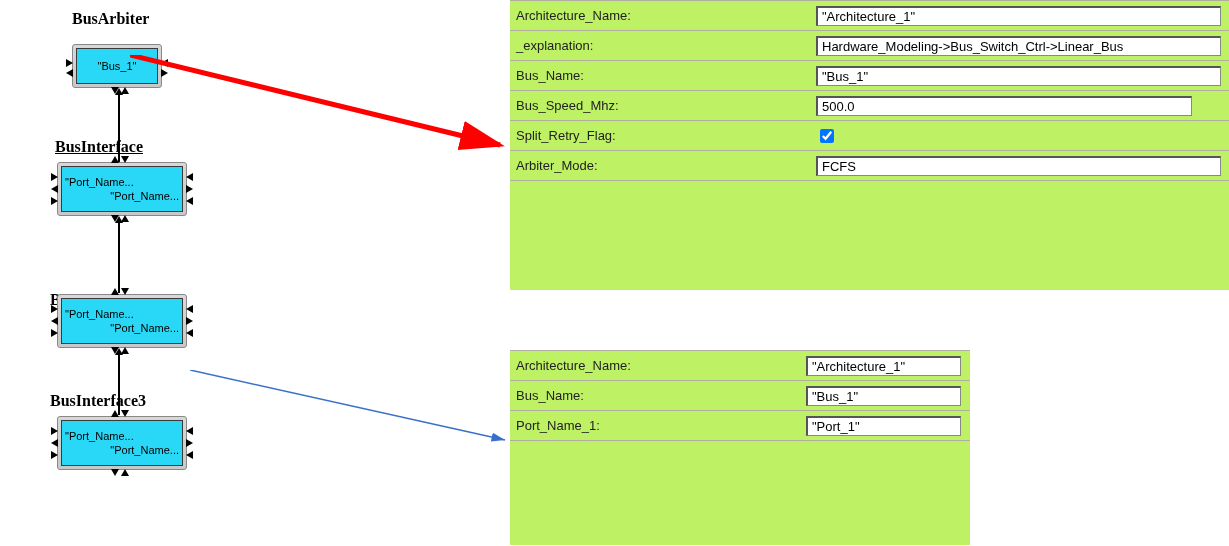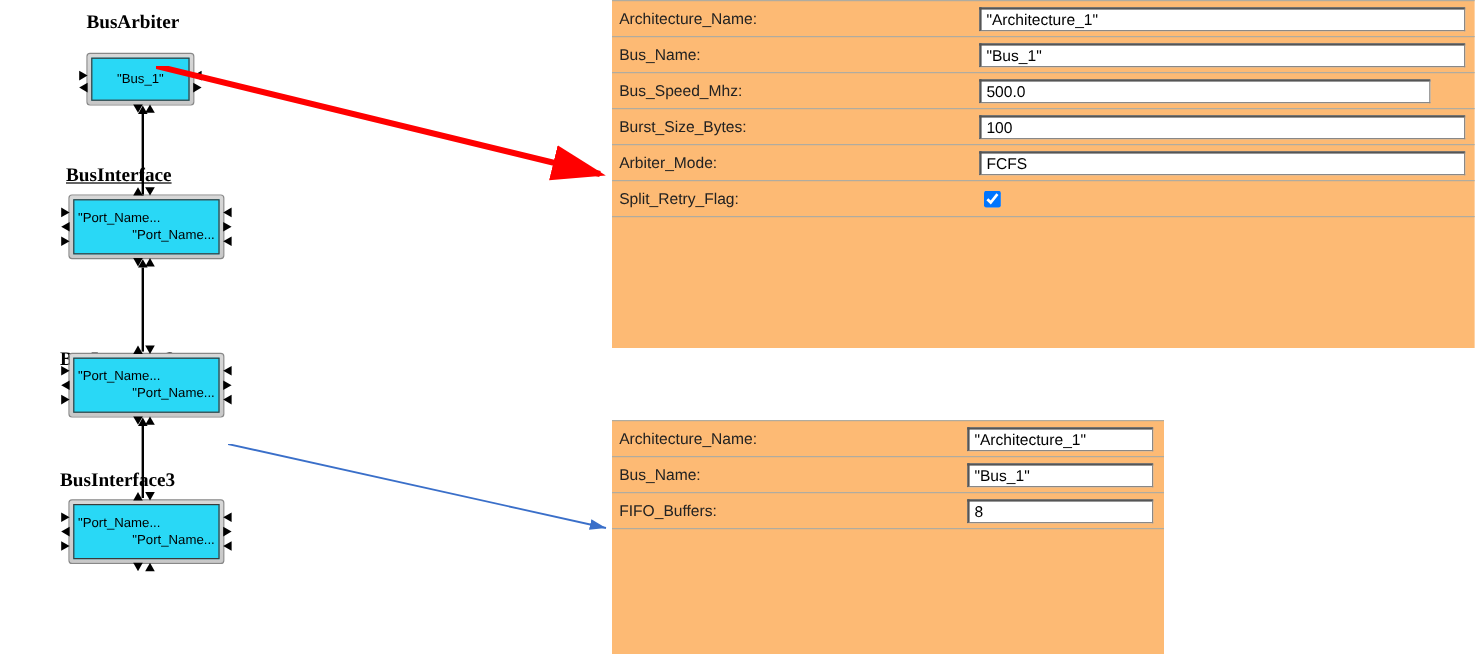--- a/index.html
+++ b/index.html
@@ -97,21 +97,21 @@
     left: -5px;
     top: -7px;
     border-left: 4px solid transparent;
     border-right: 4px solid transparent;
     border-bottom: 7px solid #000;
   }
 
   
   .panel {
     position: absolute;
-    background: #fdba74;
+    background: #bef264;
     font-size: 13px;
     color: #222;
     border-top: 1px solid #b0aca0;
   }
   .row {
     display: flex;
     align-items: center;
     height: 30px;
     border-bottom: 1px solid #b0aca0;
   }
@@ -258,47 +258,47 @@
   </defs>
   <line x1="0" y1="0" x2="315" y2="70" stroke="#3a6fc9" stroke-width="1.5" marker-end="url(#bh)"></line>
 </svg>
 
 <div class="panel" style="left:510px;top:0;width:719px;height:290px;">
   <div class="row">
     <span class="lbl">Architecture_Name:</span>
     <input class="val" style="left: 306px; width: 405px;" value="&quot;Architecture_1&quot;">
   </div>
   <div class="row">
+    <span class="lbl">_explanation:</span>
+    <input class="val" style="left: 306px; width: 405px;" value="Hardware_Modeling-&gt;Bus_Switch_Ctrl-&gt;Linear_Bus">
+  </div>
+  <div class="row">
     <span class="lbl">Bus_Name:</span>
     <input class="val" style="left: 306px; width: 405px;" value="&quot;Bus_1&quot;">
   </div>
   <div class="row">
     <span class="lbl">Bus_Speed_Mhz:</span>
     <input class="val" style="left: 306px; width: 376px;" value="500.0">
   </div>
   <div class="row">
-    <span class="lbl">Burst_Size_Bytes:</span>
-    <input class="val" style="left: 306px; width: 405px;" value="100">
+    <span class="lbl">Split_Retry_Flag:</span>
+    <input type="checkbox" class="chk" style="left: 306px;" checked="">
   </div>
   <div class="row">
     <span class="lbl">Arbiter_Mode:</span>
     <input class="val" style="left: 306px; width: 405px;" value="FCFS">
   </div>
-  <div class="row">
-    <span class="lbl">Split_Retry_Flag:</span>
-    <input type="checkbox" class="chk" style="left: 306px;" checked="">
-  </div>
 </div>
 
 <div class="panel" style="left:510px;top:350px;width:460px;height:195px;">
   <div class="row">
     <span class="lbl">Architecture_Name:</span>
     <input class="val" style="left: 296px; width: 155px;" value="&quot;Architecture_1&quot;">
   </div>
   <div class="row">
     <span class="lbl">Bus_Name:</span>
     <input class="val" style="left: 296px; width: 155px;" value="&quot;Bus_1&quot;">
   </div>
   <div class="row">
-    <span class="lbl">FIFO_Buffers:</span>
-    <input class="val" style="left: 296px; width: 155px;" value="8">
+    <span class="lbl">Port_Name_1:</span>
+    <input class="val" style="left: 296px; width: 155px;" value="&quot;Port_1&quot;">
   </div>
 </div>
 
 </body></html>

